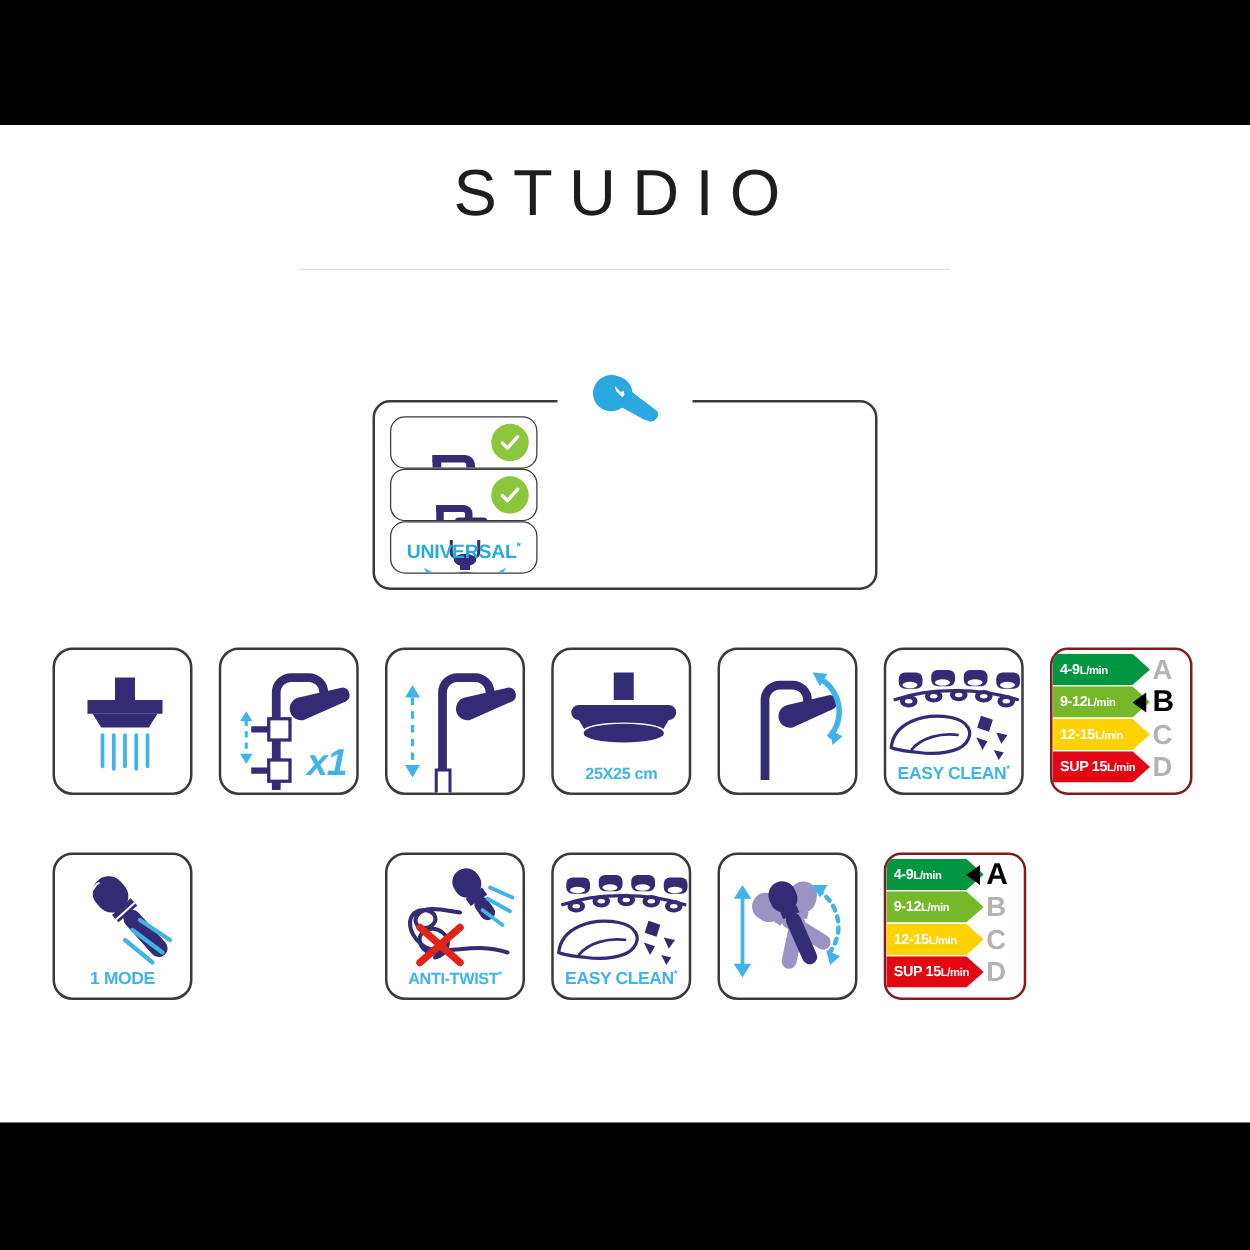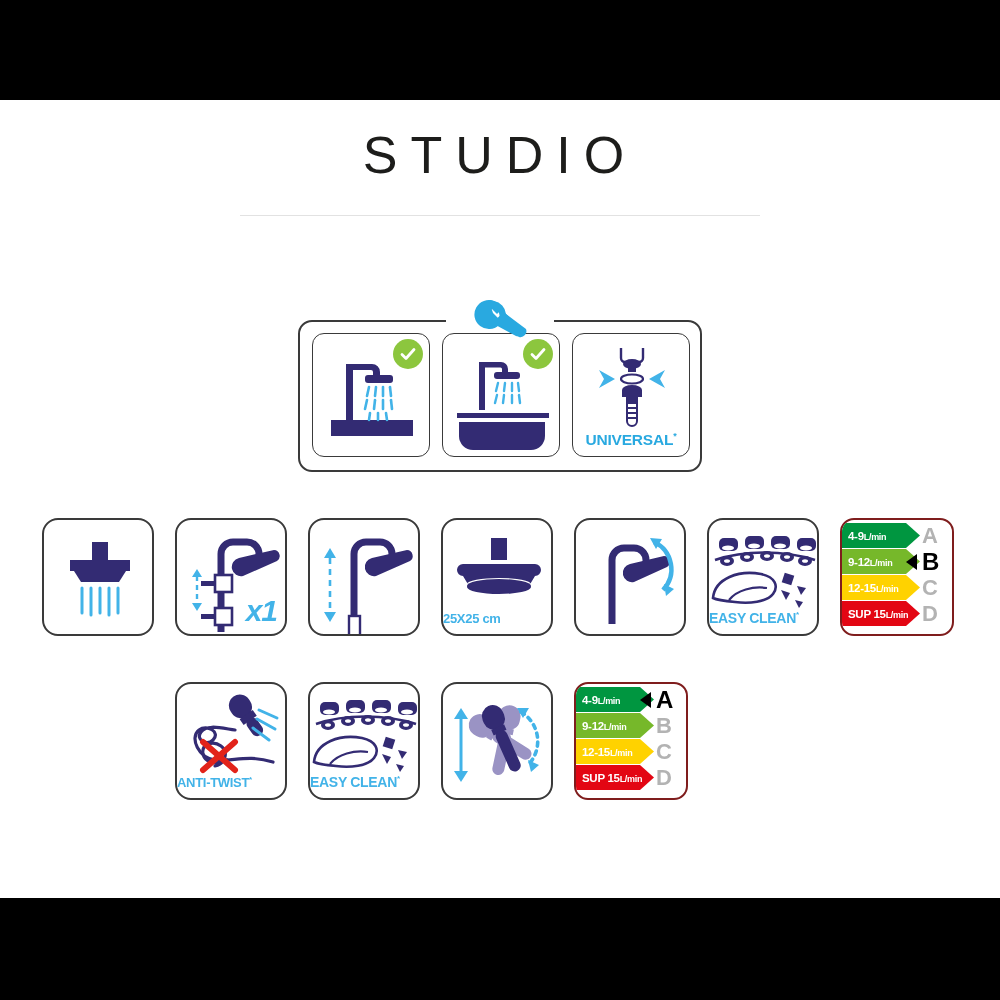--- a/index.html
+++ b/index.html
@@ -35,21 +35,21 @@
   }
   .panel-notch{
     position:absolute;left:446px;top:212px;width:108px;height:16px;
     background:#fff;
   }
   .wrench{
     position:absolute;left:470px;top:198px;width:62px;height:40px;
   }
   .install-row{
     position:absolute;left:12px;top:11px;width:378px;height:126px;
-    display:flex;justify-content:space-between;align-items:flex-start;
+    display:flex;justify-content:space-between;align-items:flex-start;flex-direction:column;
   }
   .icard{
     position:relative;width:118px;height:124px;box-sizing:border-box;
     border:1.6px solid #3a3a3a;border-radius:12px;background:#fff;
     overflow:hidden;
   }
   .check-badge{
     position:absolute;right:6px;top:5px;width:30px;height:30px;
     border-radius:50%;background:#8cc63e;
     display:flex;align-items:center;justify-content:center;
@@ -68,21 +68,21 @@
   .frow2{left:42px;top:582px;}
 
   .fcard{
     position:relative;width:112px;height:118px;margin-right:21px;
     box-sizing:border-box;border:2px solid #3a3a3a;border-radius:16px;
     background:#fff;overflow:hidden;flex:0 0 auto;
   }
   .fcard:last-child{margin-right:0;}
   .fcard.spacer{border:none;background:transparent;}
   .fcaption{
-    position:absolute;left:0;bottom:8px;width:100%;
+    position:absolute;left:0;bottom:8px;width:100%;text-align:center;
     color:#42b3e8;font-weight:bold;font-size:14px;letter-spacing:-0.3px;
     white-space:nowrap;
   }
   .fcaption.small{font-size:13px;}
   .fcaption sup{font-size:8px;}
   .x1{
     position:absolute;right:8px;bottom:6px;color:#42b3e8;
     font-size:30px;font-weight:bold;font-style:italic;letter-spacing:-1px;text-align:right;
   }
 
@@ -392,20 +392,37 @@
           </svg>
         <span class="btxt"><span>SUP 15</span><span class="u">L/min</span></span>
         <span class="letter">D</span>
       </div>
     </div>
 
   </div>
 
   <div class="frow frow2">
 
+    <div class="fcard">
+      <svg width="112" height="118" viewBox="0 0 112 118">
+        <g transform="rotate(-42 56 52)">
+          <rect x="48" y="14" width="26" height="30" rx="13" fill="#332b73"></rect>
+          <rect x="51" y="42" width="20" height="8" fill="#332b73"></rect>
+          <rect x="54" y="48" width="14" height="46" rx="7" fill="#332b73"></rect>
+          <path d="M61 16 a13 13 0 0 0 -12 22" fill="none" stroke="#fff" stroke-width="1.6"></path>
+          <line x1="51" y1="47" x2="71" y2="47" stroke="#fff" stroke-width="1.6"></line>
+        </g>
+        <g stroke="#42b3e8" stroke-width="3.4" stroke-linecap="round">
+          <line x1="68" y1="52" x2="92" y2="68"></line>
+          <line x1="62" y1="60" x2="86" y2="78"></line>
+          <line x1="56" y1="68" x2="78" y2="86"></line>
+        </g>
+      </svg>
+      <div class="fcaption">1 MODE</div>
+    </div>
 
     <div class="fcard spacer"></div>
 
     <div class="fcard">
       <svg width="112" height="118" viewBox="0 0 112 118">
         <g transform="rotate(-35 70 30)">
           <rect x="58" y="8" width="22" height="24" rx="11" fill="#332b73"></rect>
           <rect x="61" y="30" width="16" height="7" fill="#332b73"></rect>
           <rect x="63" y="35" width="12" height="20" rx="6" fill="#332b73"></rect>
         </g>

